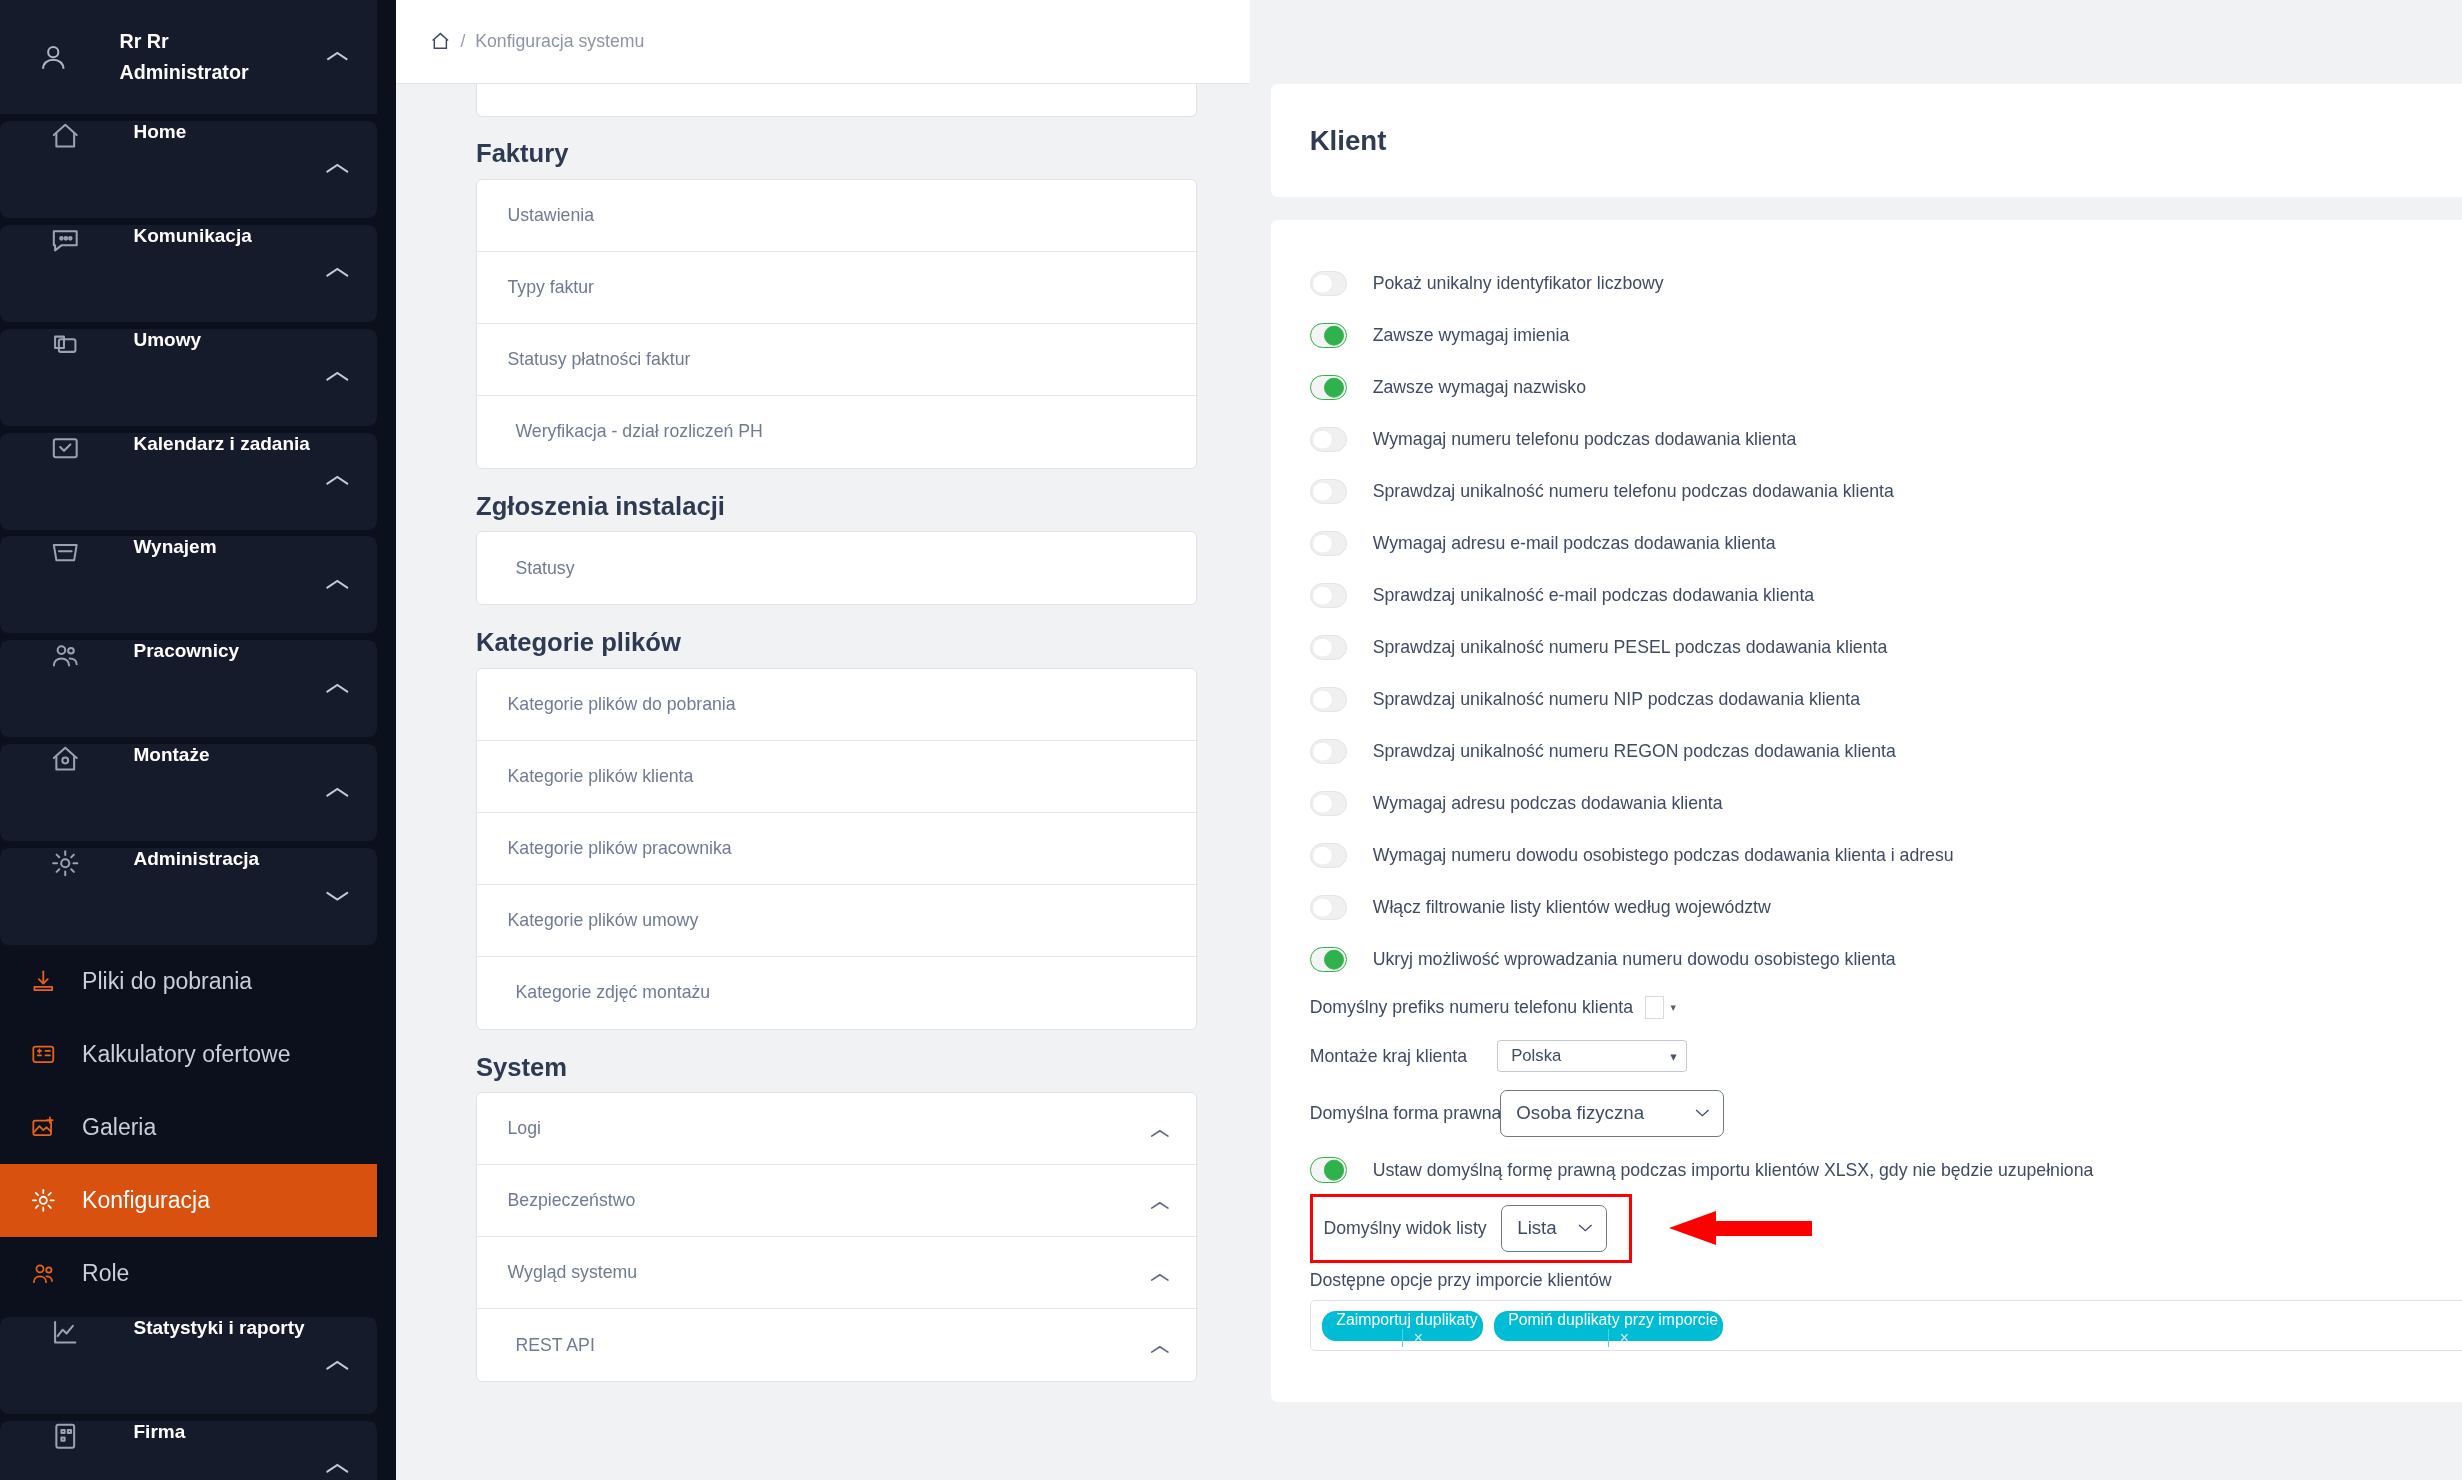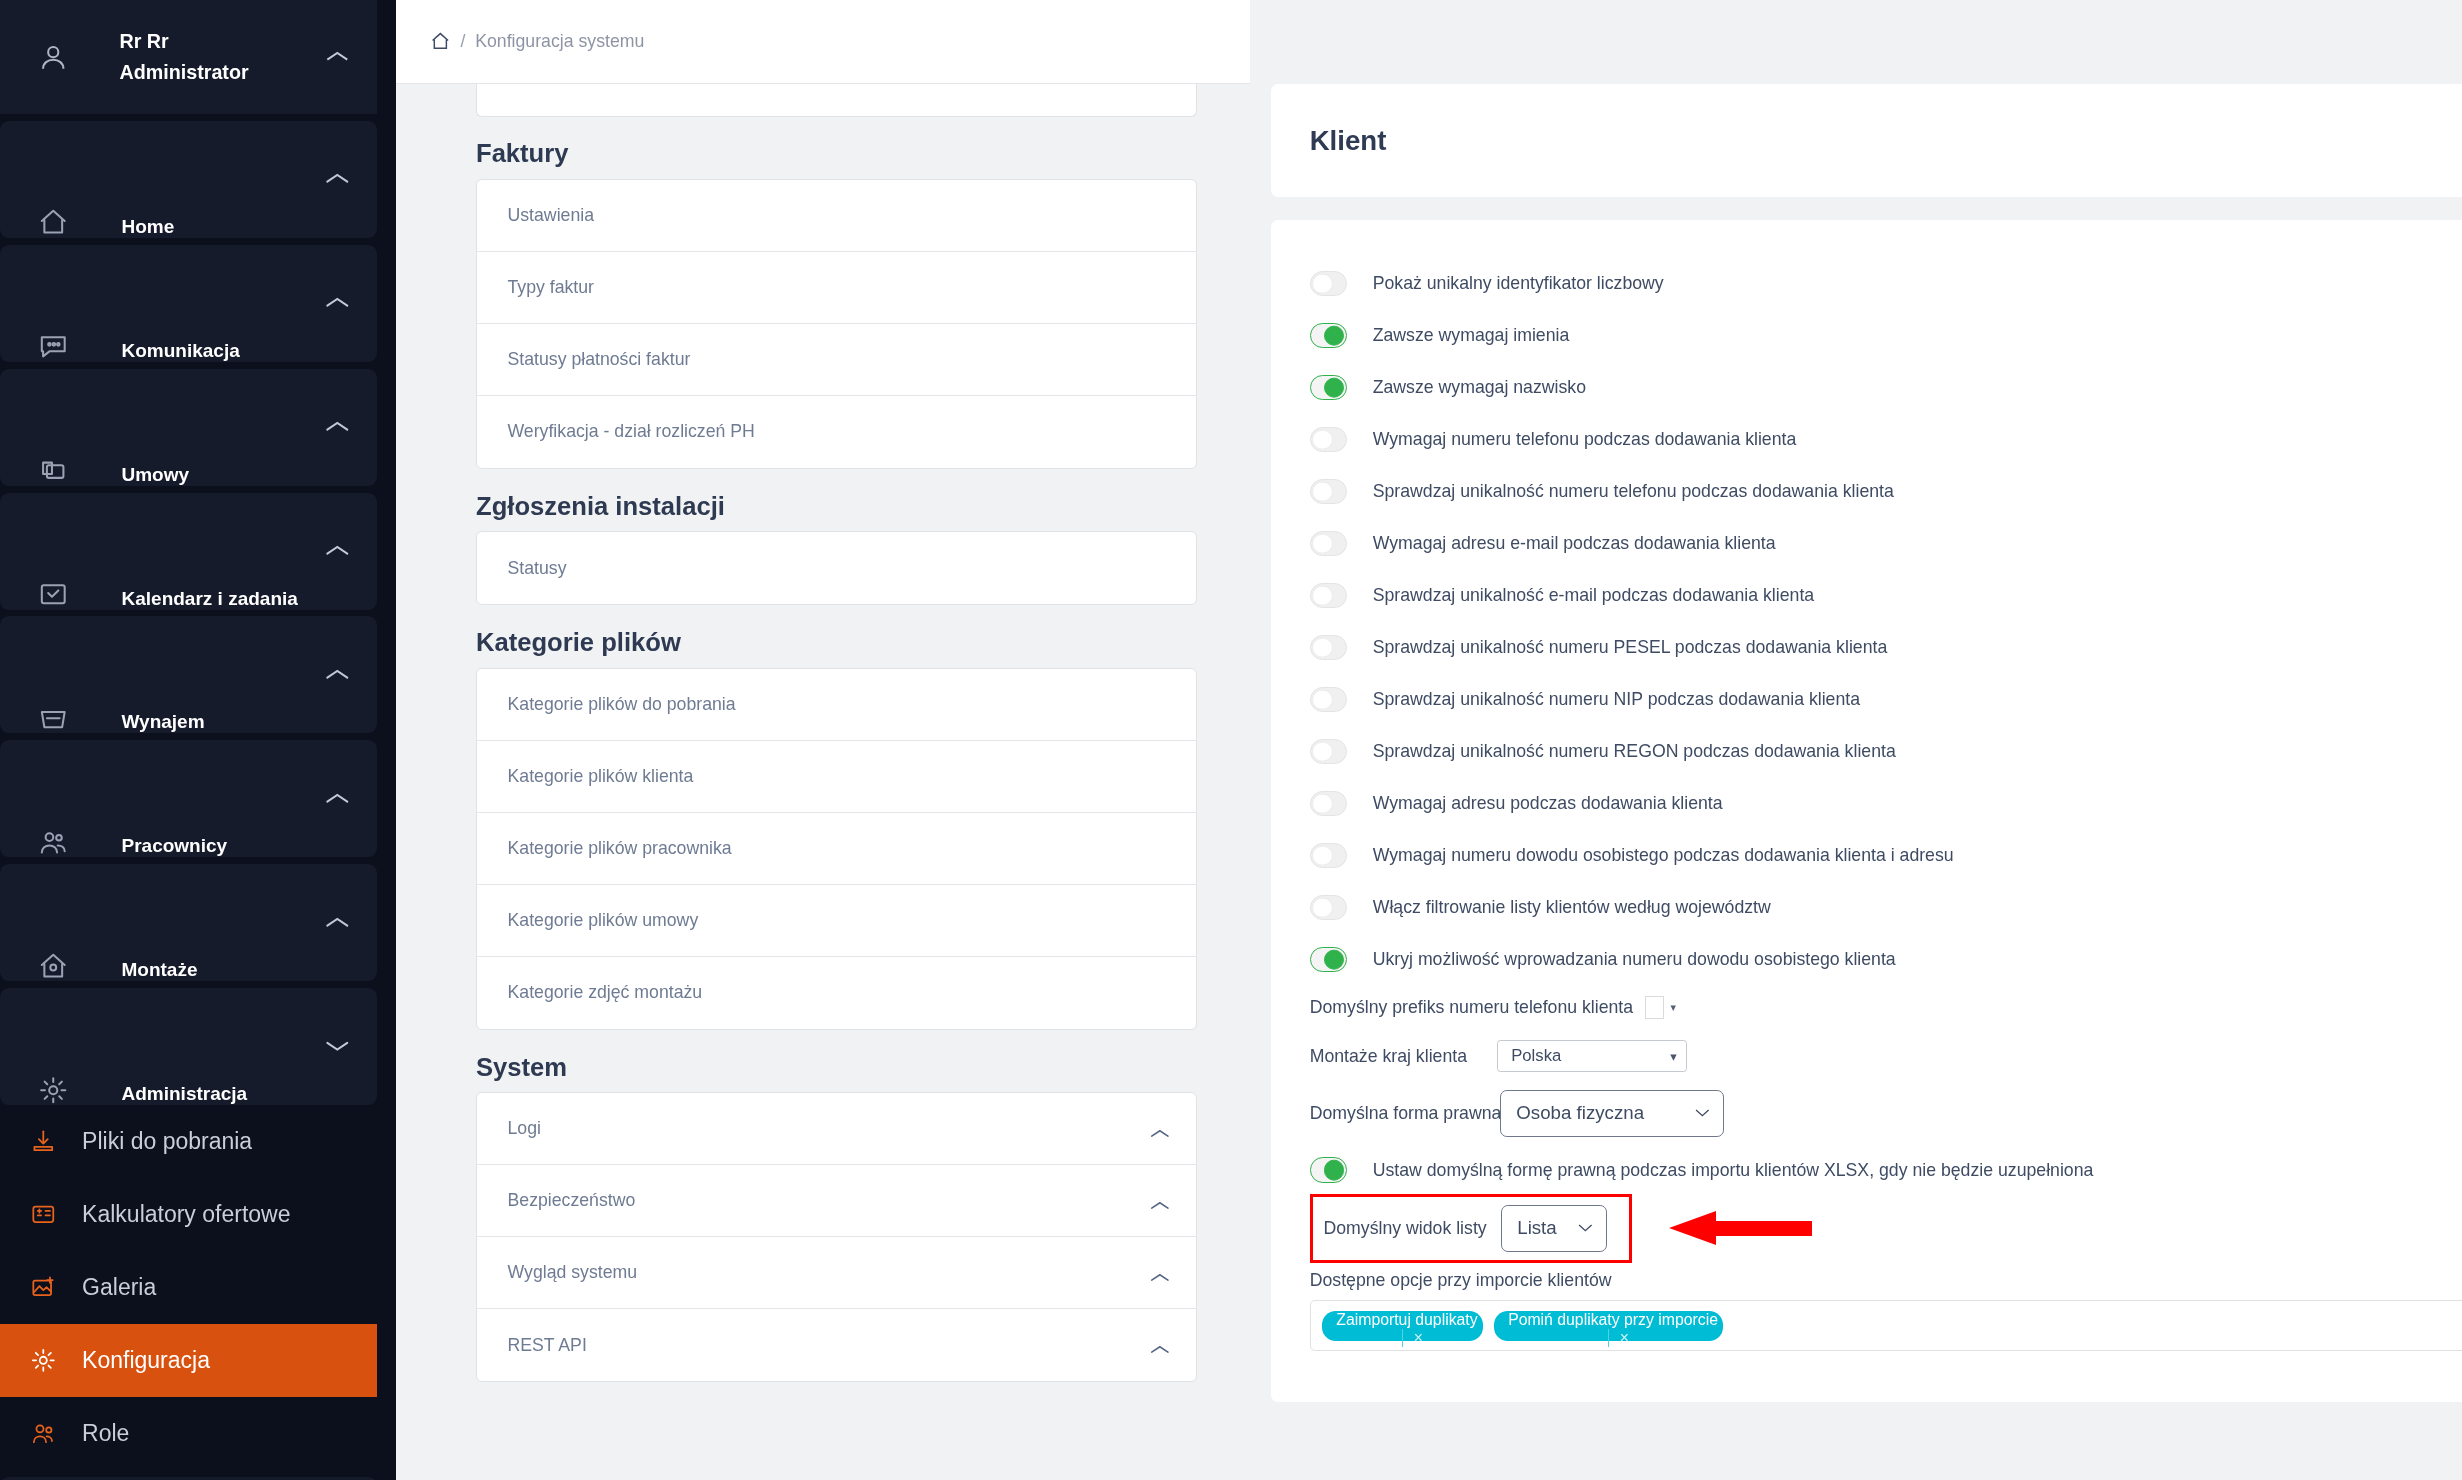--- a/index.html
+++ b/index.html
@@ -26,23 +26,23 @@
     margin-left: 51px; color: #ffffff;
     font-size: 19.7px; font-weight: bold; line-height: 1.55;
   }
   .sb-user-text .l2 { font-weight: bold; }
   .sb-chev {
     position: absolute; right: 26.6px; top: 50%;
     transform: translateY(-50%); width: 26.6px; height: 14.8px; color: #c3c8d4;
   }
 
   .sb-group {
-    height: 117px; margin-top: 6.9px;
+    height: 97px; margin-top: 6.9px;
     background: #161b2b; border-radius: 8.9px;
-    display: flex; align-items: flex-end; padding-left: 38px;
+    display: flex; align-items: flex-start; padding-left: 50px;
     position: relative;
   }
   .sb-group-icon { width: 30.5px; height: 30.5px; flex: 0 0 30.5px; color: #9aa2b3; }
   .sb-group-label {
     margin-left: 53px; color: #ffffff;
     font-size: 19px; font-weight: bold; white-space: nowrap;
   }
   .sb-group .sb-chev { right: 26.6px; }
 
   .sb-sub {
@@ -79,21 +79,21 @@
     margin: 0 68px 0 65px; background: #ffffff;
     border: 0.5px solid #e0e2e6; border-radius: 5.9px; overflow: hidden;
   }
   .nav-card.cut { border-radius: 0 0 5.9px 5.9px; border-top: none;
     height: 32.5px; margin-bottom: 0; }
   .nav-item {
     height: 72px; display: flex; align-items: center;
     padding: 0 25.6px 0 30.5px; border-bottom: 0.5px solid #e4e6ea;
     color: #6e7b92; font-size: 17.7px; justify-content: space-between;
   }
-  .nav-item:last-child { border-bottom: none; }
+  .nav-item:last-child { border-bottom: none; margin-left: 8px; }
   .nav-item .chev { width: 21.7px; height: 12.8px; color: #5a6780; }
   .sec-title {
     color: #2e3a52; font-size: 25.6px; font-weight: bold;
     margin: 22.7px 0 10.8px 65px;
   }
 
   
   .main {
     flex: 1; height: 1480px; background: #f1f2f3;
     position: relative; padding-top: 84px; overflow: hidden;

